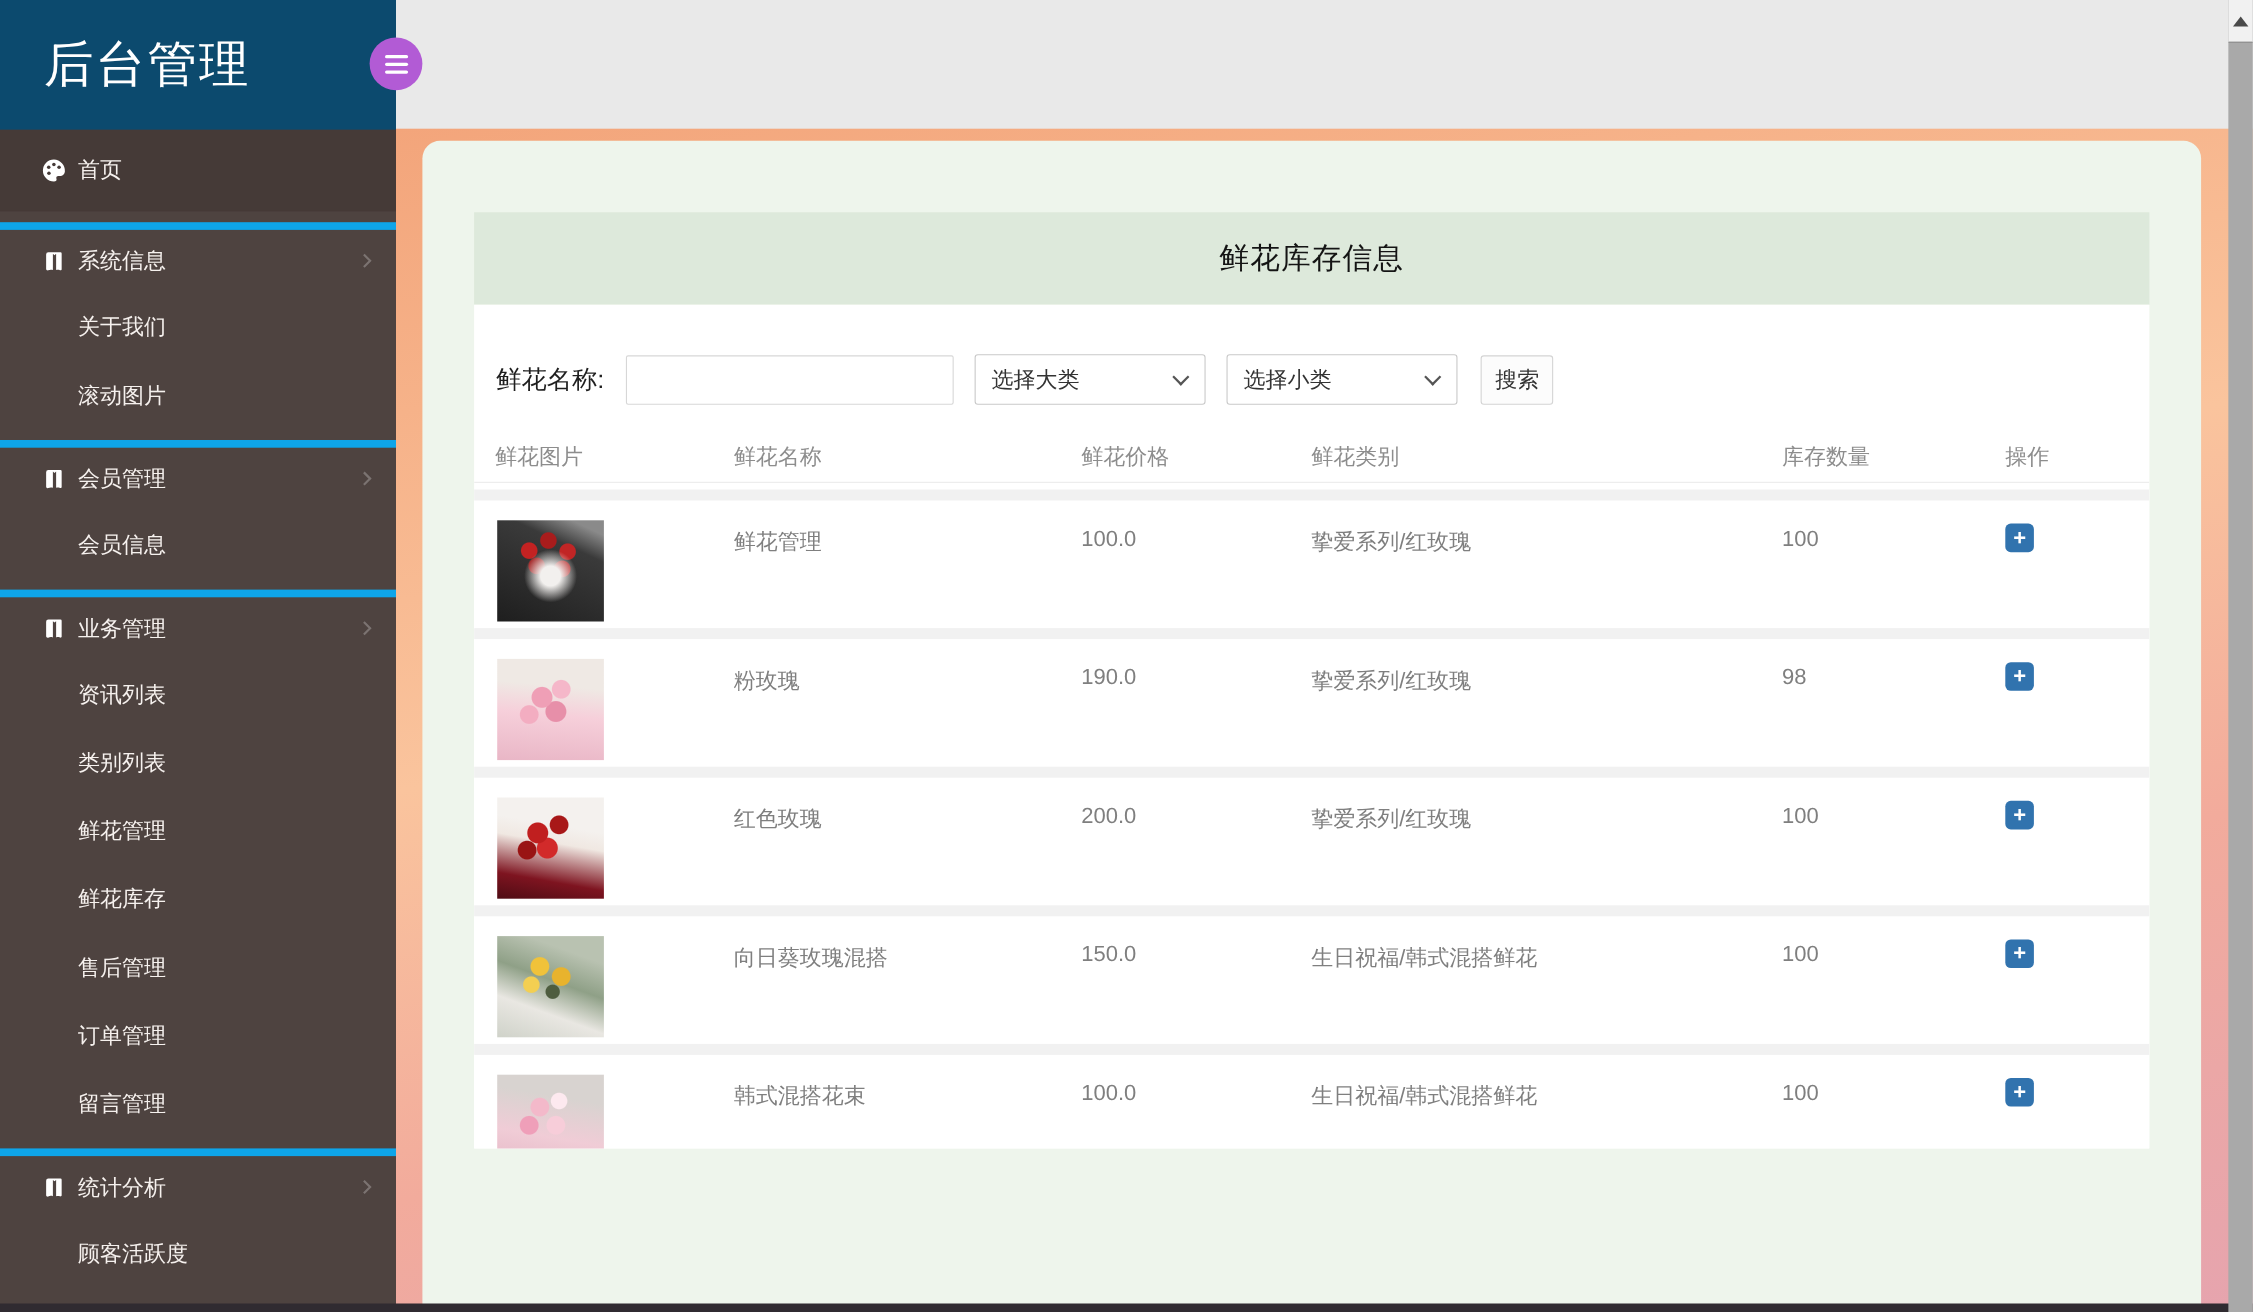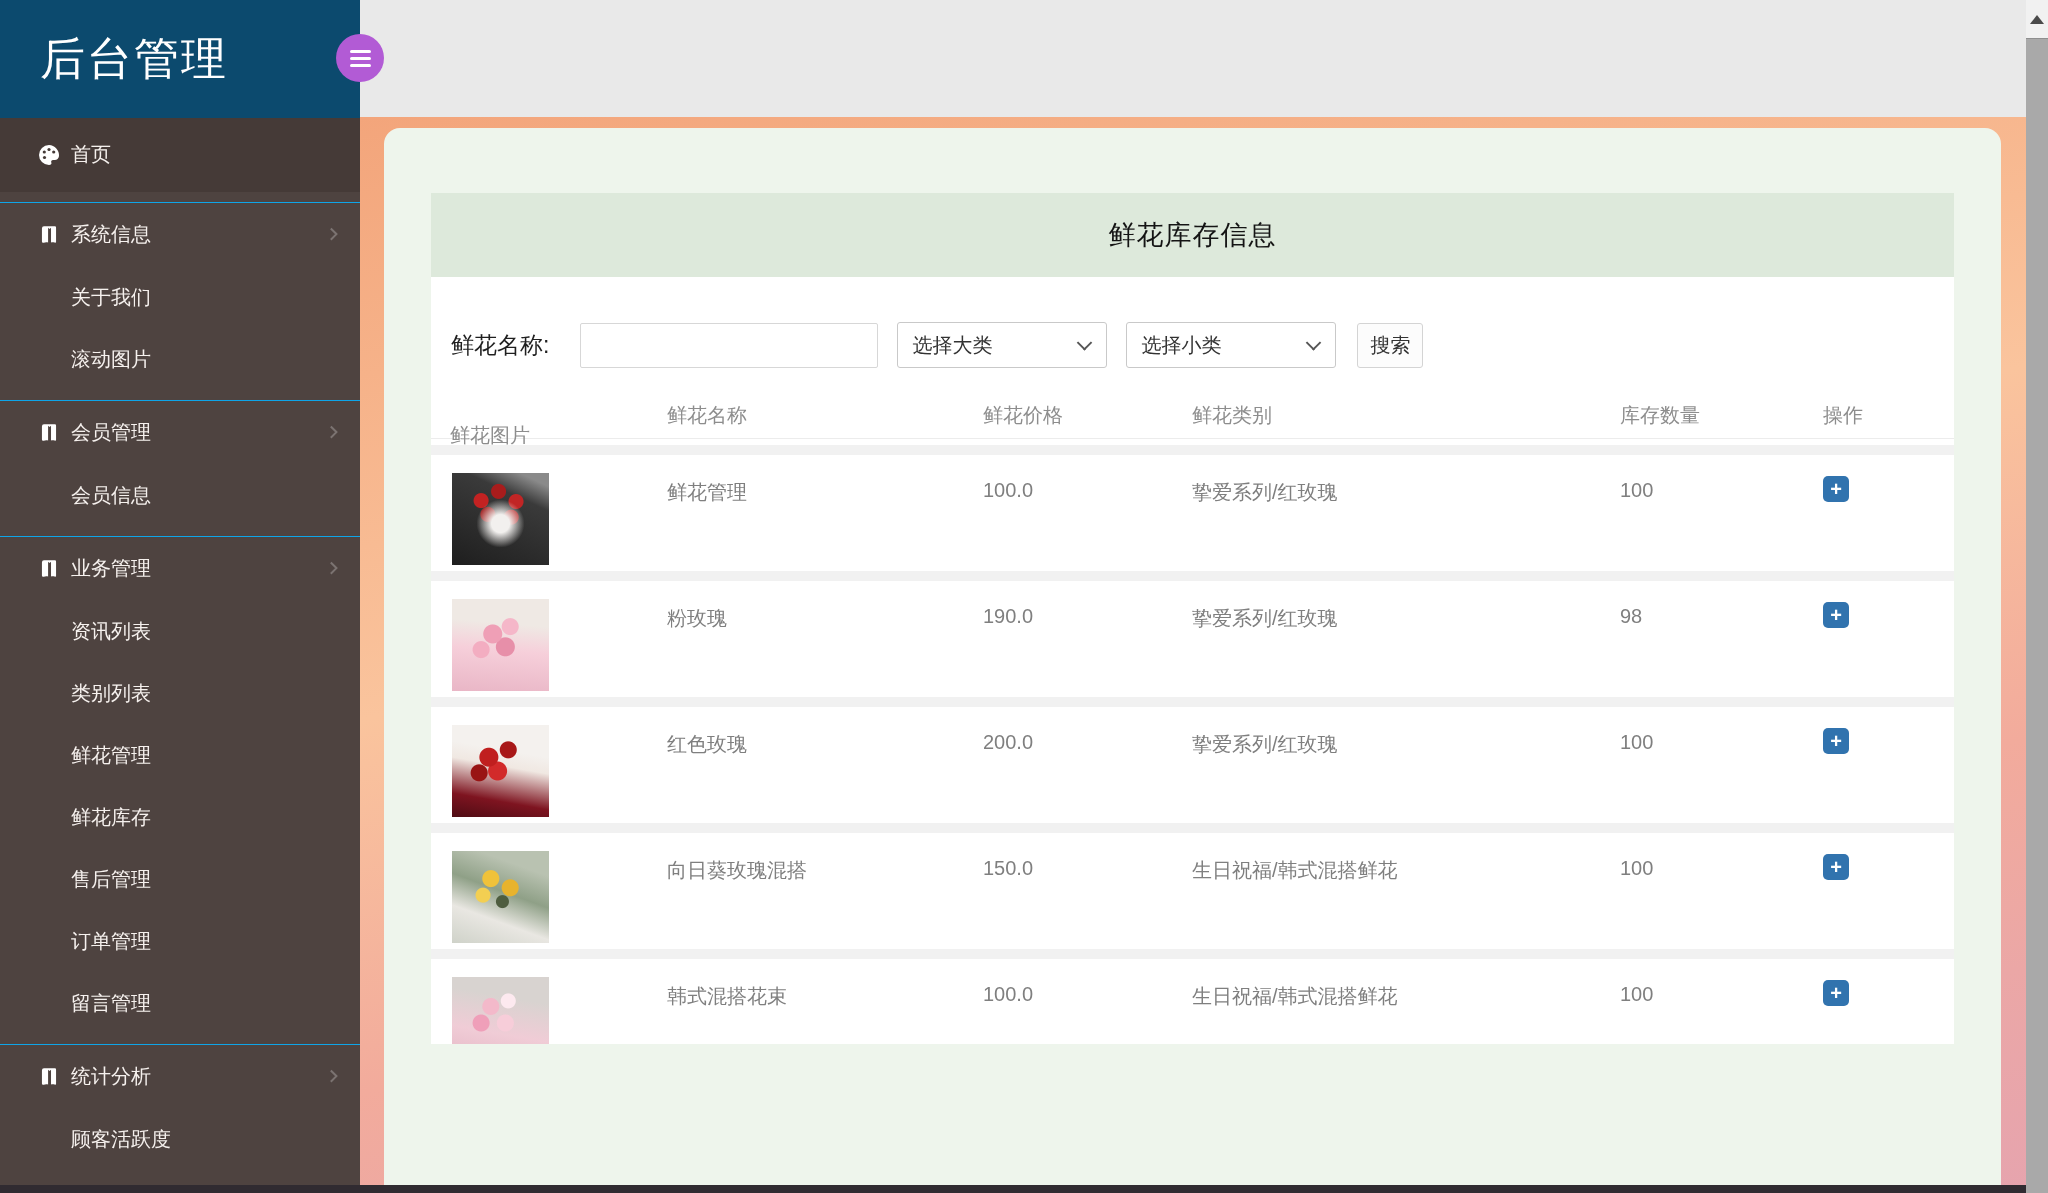--- a/index.html
+++ b/index.html
@@ -10,51 +10,51 @@
   .sidebar { position:absolute; left:0; top:0; width:360px; height:1193px; background:#4e4340; z-index:20; }
   .brand { position:relative; width:360px; height:118px; background:#0c4a6e; }
   .brand-title { position:absolute; left:40px; top:50%; transform:translateY(-50%); font-size:45px; color:#ffffff; letter-spacing:2px; }
   .burger { position:absolute; left:336px; top:34px; width:48px; height:48px; border-radius:50%; background:#b25bd5; z-index:30; display:flex; flex-direction:column; justify-content:center; align-items:center; gap:4px; cursor:pointer; }
   .burger i { display:block; width:21px; height:3px; background:#fff; border-radius:2px; }
   .side-menu { position:absolute; left:0; top:118px; width:360px; }
   .side-item { position:relative; height:62px; display:flex; align-items:center; color:#f6f1ee; font-size:20px; cursor:pointer; }
   .side-item .lbl { position:absolute; left:71px; }
   .side-item .icon { position:absolute; left:37px; width:24px; height:24px; display:flex; align-items:center; justify-content:center; }
   .side-item.home { height:74px; background:#453a37; border-bottom:1px solid #453a37; }
-  .side-item.group { height:64px; margin-top:10px; border-top:1px solid #0ea5e9; }
+  .side-item.group { height:64px; margin-top:10px; border-top:7px solid #0ea5e9; }
   .side-item.sub { height:62px; }
   .chev { position:absolute; right:24px; top:50%; width:9px; height:9px; border-right:2px solid rgba(255,255,255,.26); border-top:2px solid rgba(255,255,255,.26); transform:translateY(-60%) rotate(45deg); }
 
   
   .topbar { position:absolute; left:360px; top:0; width:1688px; height:117px; background:#f1bbb3; z-index:5; }
   .admin-pill { position:absolute; right:56px; top:32px; height:37px; padding:0 16px 0 20px; background:#b45ed8; border-radius:19px; display:flex; align-items:center; color:#fff; font-size:21px; cursor:pointer; }
   .admin-caret { width:0; height:0; margin-left:9px; border-left:7px solid transparent; border-right:7px solid transparent; border-top:8px solid #d9b4ea; }
 
   
   .main-bg { position:absolute; left:360px; top:117px; width:1688px; height:1076px;
     background:linear-gradient(168deg,#f3a57b 0%,#f6b289 18%,#fac49d 42%,#f2ab9c 68%,#eba7a6 84%,#e6a4ae 100%); }
 
   
   .panel { position:absolute; left:384px; top:128px; width:1617px; height:1065px; background:#eef5ec; border-radius:16px 16px 0 0; z-index:6; }
   .banner { position:absolute; left:47px; top:65px; width:1523px; height:84px; background:#dde9db; display:flex; align-items:center; justify-content:center; }
   .banner-title { font-size:27px; color:#141414; letter-spacing:1px; }
   .card { position:absolute; left:47px; top:149px; width:1523px; height:767px; background:#ffffff; overflow:hidden; }
 
   
   .search-row { position:absolute; left:0; top:44px; width:100%; height:48px; display:flex; align-items:center; padding-left:20px; }
-  .search-label { font-size:23px; color:#1f1f1f; margin-right:31px; }
+  .search-label { font-size:23px; color:#1f1f1f; margin-right:20px; }
   .search-input { width:298px; height:45px; border:1px solid #d7d7d7; border-radius:2px; background:#fff; font-size:20px; padding:0 10px; outline:none; }
   .sel { position:relative; width:210px; height:46px; margin-left:19px; border:1px solid #c9c9c9; border-radius:3px; background:#fff; display:flex; align-items:center; padding-left:14px; font-size:20px; color:#333; cursor:pointer; }
   .sel::after { content:""; position:absolute; right:16px; top:50%; width:9px; height:9px; border-right:2px solid #555; border-bottom:2px solid #555; transform:translateY(-70%) rotate(45deg); }
   .search-btn { width:66px; height:45px; margin-left:21px; border:1px solid #d4d4d4; border-radius:3px; background:#fcfcfc; font-size:20px; color:#333; cursor:pointer; font-family:"Liberation Sans", sans-serif; }
 
   
   .thead { position:absolute; left:0; top:112px; width:100%; height:50px; border-bottom:1px solid #ececec; }
   .thead span { position:absolute; top:13px; font-size:20px; color:#8d8d8d; }
-  .h0 { left:19px;margin-top:20px; } .h1 { left:236px; } .h2 { left:552px; } .h3 { left:761px; } .h4 { left:1189px; } .h5 { left:1392px; }
+  .h0 { left:19px; } .h1 { left:236px; } .h2 { left:552px; } .h3 { left:761px; } .h4 { left:1189px; } .h5 { left:1392px; }
   .rows { position:absolute; left:0; top:168px; width:100%; bottom:0; }
   .trow { position:relative; height:126px; border-top:10px solid #f1f1f1; background:#fff; }
   .cell { position:absolute; top:24px; font-size:20px; color:#7f7f7f; }
   .c-name { left:236px; } .c-price { left:552px; } .c-cat { left:761px; } .c-stock { left:1189px; }
   .plus-btn { position:absolute; left:1392px; top:21px; width:26px; height:26px; border:none; border-radius:5px; background:#3173ae; color:#fff; font-size:20px; font-weight:bold; line-height:24px; text-align:center; cursor:pointer; padding:0; }
 
   
   .thumb { position:absolute; left:21px; top:18px; width:97px; height:92px; }
   .t1 { background:
     radial-gradient(circle at 50% 55%, #f2f0ee 0 9px, rgba(242,240,238,0) 24px),

